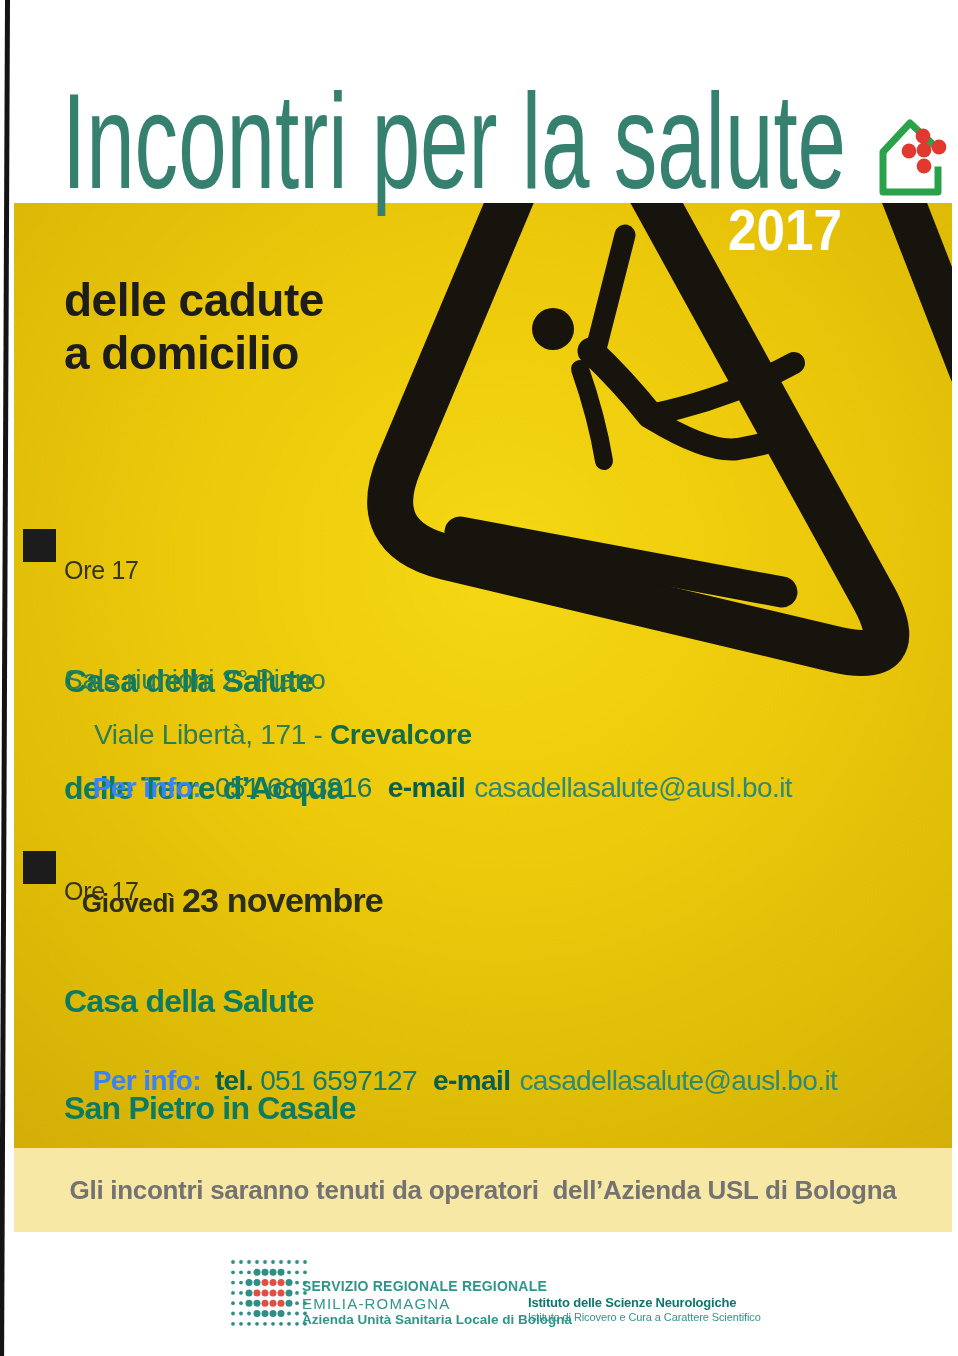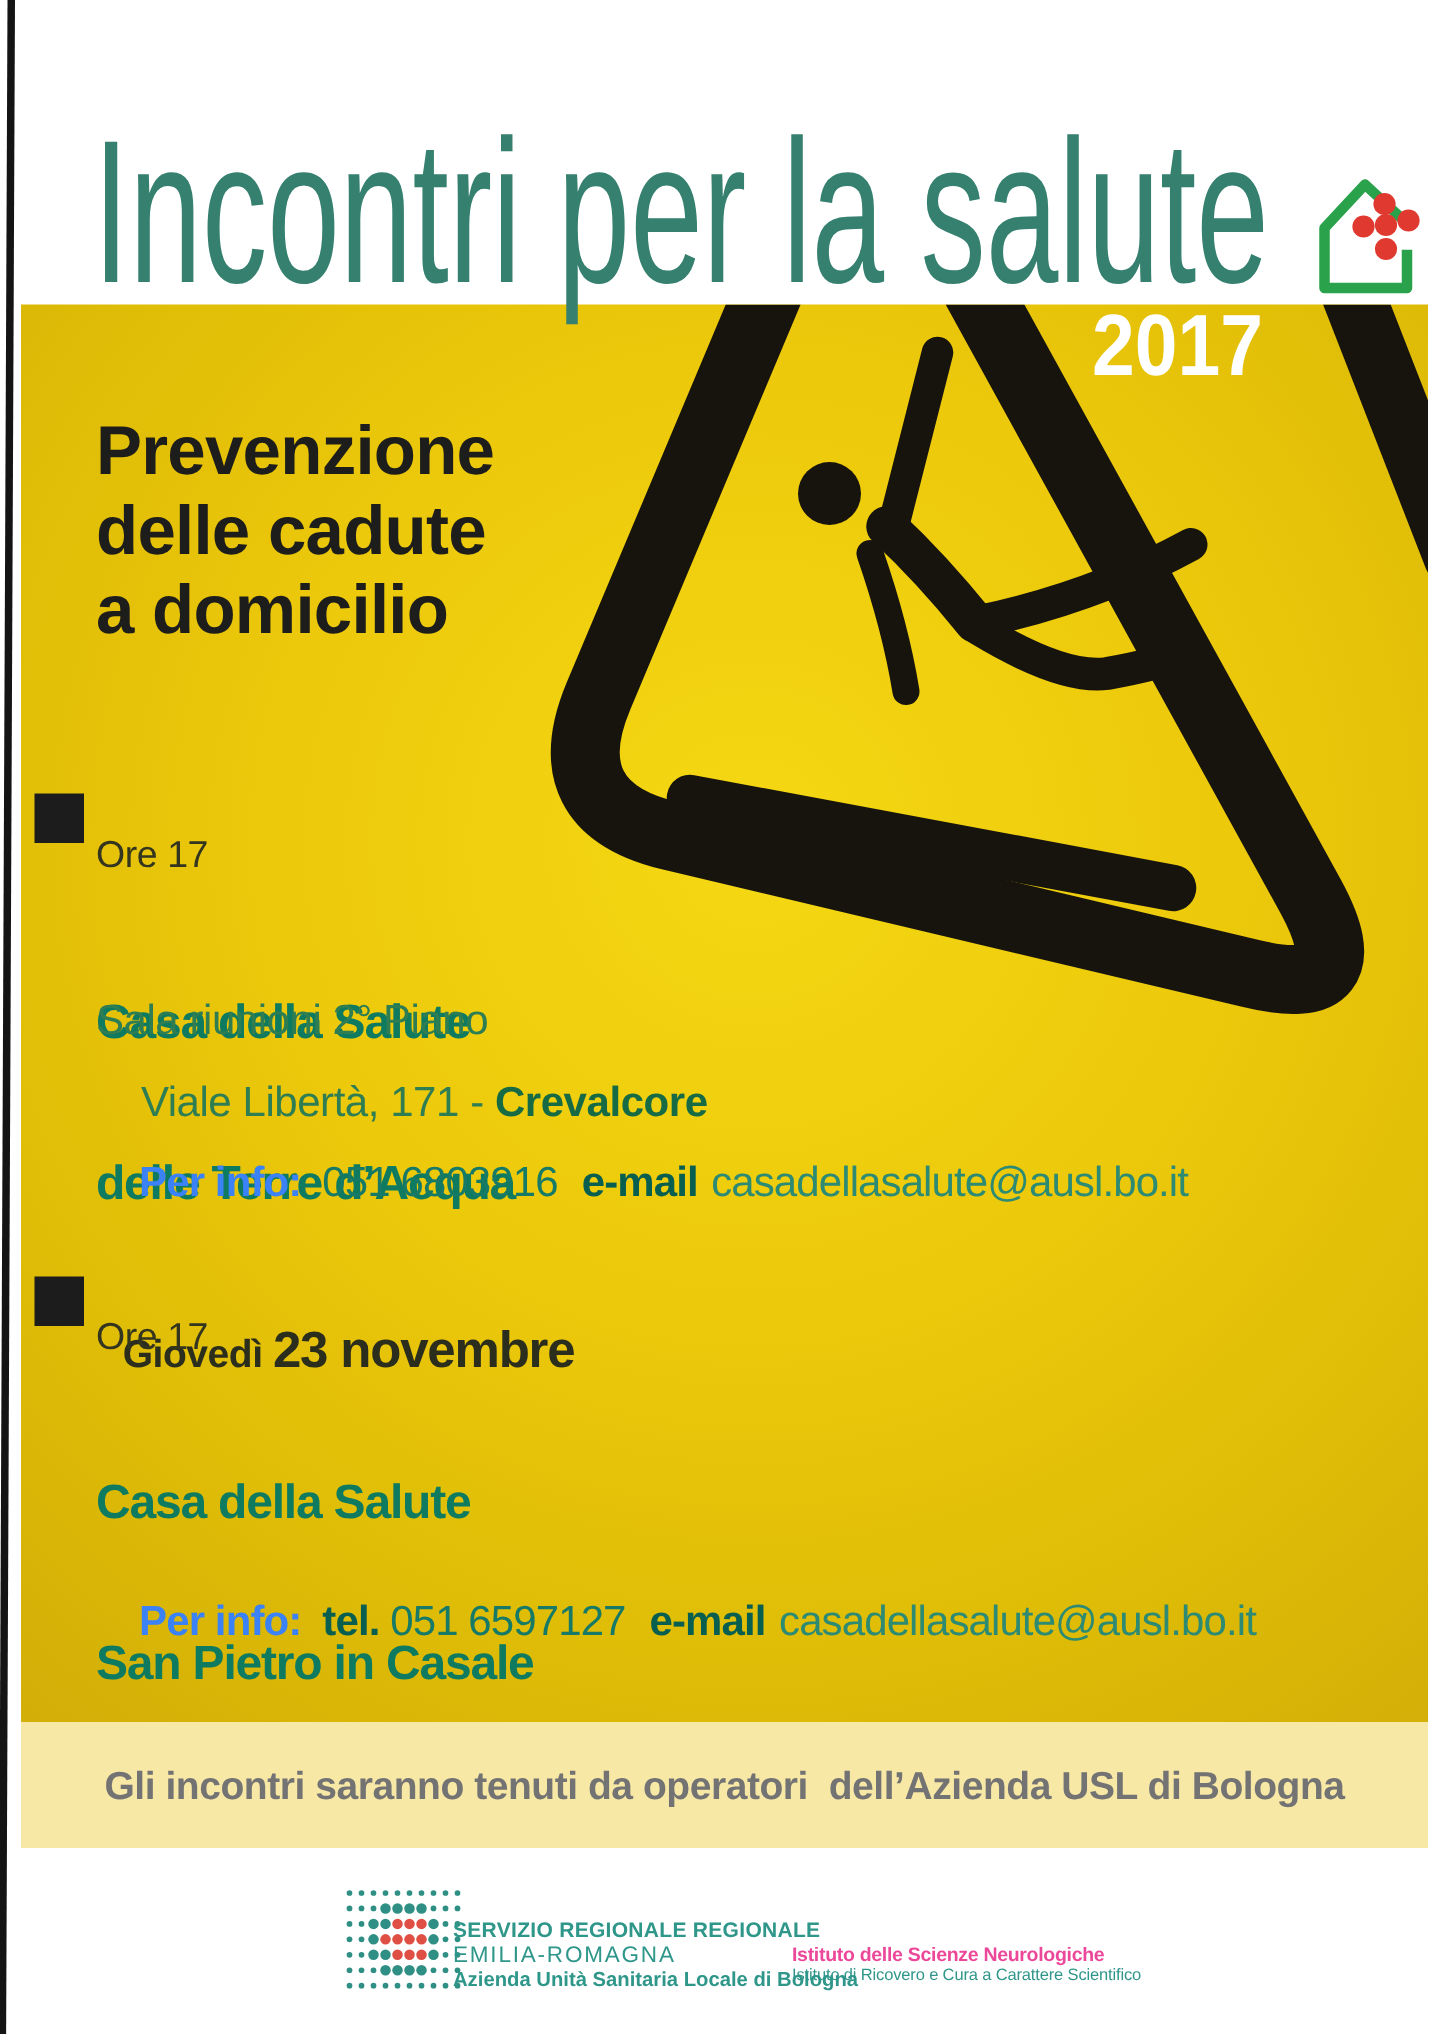--- a/index.html
+++ b/index.html
@@ -46,21 +46,21 @@
     display:flex;align-items:center;justify-content:center;
   }
   #footer-band .band-text{
     font-size:26px;font-weight:700;color:#737373;letter-spacing:-0.3px;white-space:pre;
   }
 
   
   .ssr-l1{left:302px;top:1278px;font-size:14px;font-weight:700;color:#2f968a;letter-spacing:0.2px;}
   .ssr-l2{left:302px;top:1295px;font-size:15px;font-weight:400;color:#2f968a;letter-spacing:1.2px;}
   .ssr-l3{left:302px;top:1312px;font-size:13.5px;font-weight:700;color:#2f968a;letter-spacing:0px;}
-  .isnb-l1{left:528px;top:1295px;font-size:13px;font-weight:700;color:#ec4899;letter-spacing:-0.2px;}
+  .isnb-l1{left:528px;top:1295px;font-size:13px;font-weight:700;color:#0f766e;letter-spacing:-0.2px;}
   .isnb-l2{left:528px;top:1311px;font-size:11px;font-weight:400;color:#2f968a;letter-spacing:-0.1px;}
 </style>
 </head>
 <body>
 
 <div id="page">
 
   <div class="abs" id="scan-line"></div>
 
   <svg class="abs" style="left:58px;top:70px;z-index:6;" width="830" height="160" viewBox="0 0 830 160">
@@ -95,21 +95,20 @@
         <path d="M633,393 L751,421" stroke-width="26"></path>
       </g>
     </svg>
   </div>
 
   <svg class="abs" style="left:724px;top:202px;z-index:5;" width="140" height="58" viewBox="0 0 140 58">
     <text x="4" y="48" font-family="Liberation Sans, sans-serif" font-size="58" font-weight="700" textLength="114" lengthAdjust="spacingAndGlyphs" fill="#ffffff">2017</text>
   </svg>
 
   <div class="abs headline">
-    <div>Prevenzione</div>
     <div>delle cadute</div>
     <div>a domicilio</div>
   </div>
 
   <div class="abs bullet" style="left:23px;top:529px;"></div>
   <div class="abs time-line" style="top:556px;">Ore 17</div>
   <div class="abs venue" style="top:593px;">
     <div>Casa della Salute</div>
     <div>delle Terre d’Acqua</div>
   </div>

